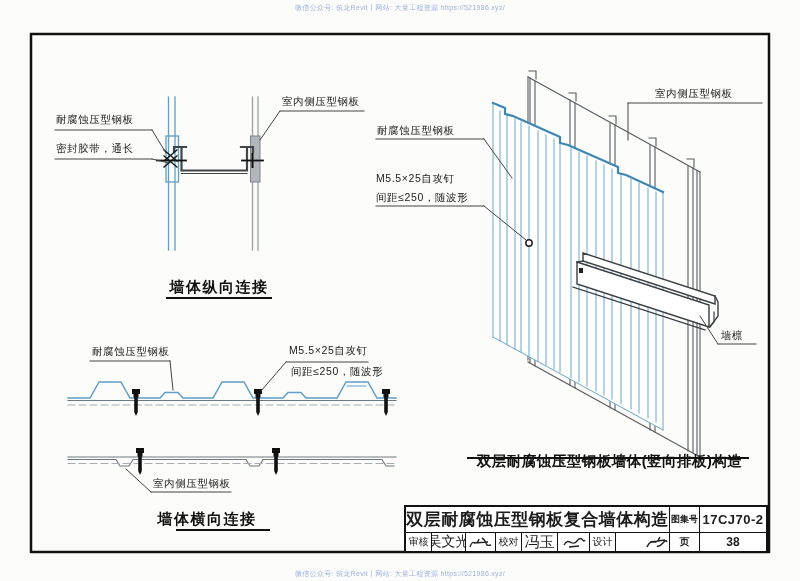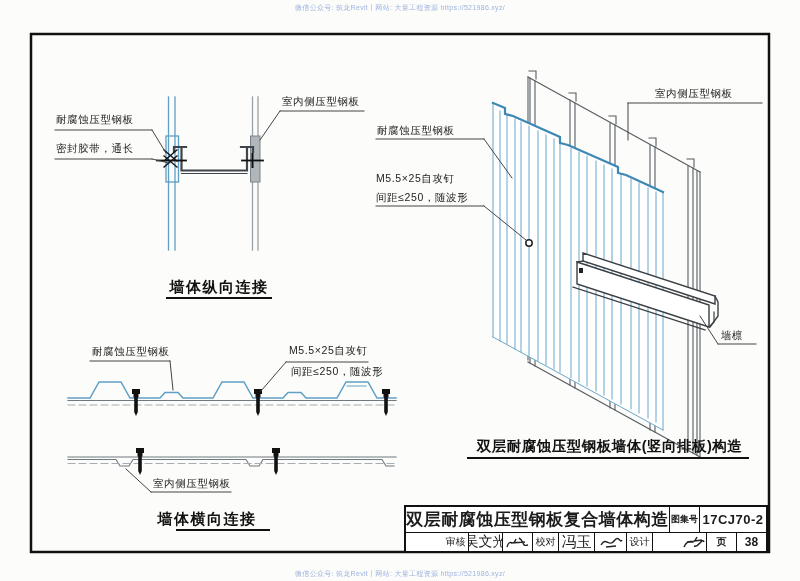--- a/index.html
+++ b/index.html
@@ -25,21 +25,21 @@
   .cap-big{font-size:14.5px;font-weight:700;letter-spacing:.5px;}
   svg{display:block;}
   
   .titleblock{
     position:absolute;left:404px;top:505px;width:364px;height:48px;
     border:2px solid #111;box-sizing:border-box;background:#fff;
     display:flex;flex-direction:column;
   }
   .tb-row{display:flex;flex-direction:row;box-sizing:border-box;}
   .tb-row1{height:26px;border-bottom:1px solid #111;}
-  .tb-row2{height:18px;flex:1;padding-left:37px;}
+  .tb-row2{height:18px;flex:1;}
   .tb-cell{
     box-sizing:border-box;border-right:1px solid #111;
     display:flex;align-items:center;justify-content:center;
     overflow:hidden;white-space:nowrap;
   }
   .tb-cell:last-child{border-right:none;}
   .tb-title{width:264px;font-size:17px;font-weight:700;letter-spacing:.5px;text-align:right;}
   .tb-atlas-label{width:30px;font-size:9px;font-weight:700;}
   .tb-atlas-no{flex:1;font-size:13px;font-weight:700;letter-spacing:.5px;}
   .tb-s26{width:26px;font-size:10px;}
@@ -251,21 +251,21 @@
 <div class="lbl" style="left:289px;top:344px;">M5.5×25自攻钉</div>
 <div class="lbl" style="left:291px;top:365px;">间距≤250，随波形</div>
 <div class="lbl" style="left:153px;top:477px;">室内侧压型钢板</div>
 <div class="cap" style="left:152px;top:510px;width:110px;">墙体横向连接</div>
 
 <div class="lbl" style="left:655px;top:87px;">室内侧压型钢板</div>
 <div class="lbl" style="left:377px;top:124px;">耐腐蚀压型钢板</div>
 <div class="lbl" style="left:376px;top:172px;">M5.5×25自攻钉</div>
 <div class="lbl" style="left:376px;top:191px;">间距≤250，随波形</div>
 <div class="lbl" style="left:721px;top:329px;">墙檩</div>
-<div class="cap cap-big" style="left:462px;top:437px;width:295px;">双层耐腐蚀压型钢板墙体(竖向排板)构造</div>
+<div class="cap cap-big" style="left:462px;top:452px;width:295px;">双层耐腐蚀压型钢板墙体(竖向排板)构造</div>
 
 <div class="titleblock">
   <div class="tb-row tb-row1">
     <div class="tb-cell tb-title">双层耐腐蚀压型钢板复合墙体构造</div>
     <div class="tb-cell tb-atlas-label">图集号</div>
     <div class="tb-cell tb-atlas-no">17CJ70-2</div>
   </div>
   <div class="tb-row tb-row2">
     <div class="tb-cell tb-s26">审核</div>
     <div class="tb-cell tb-s34">吴文光</div>

